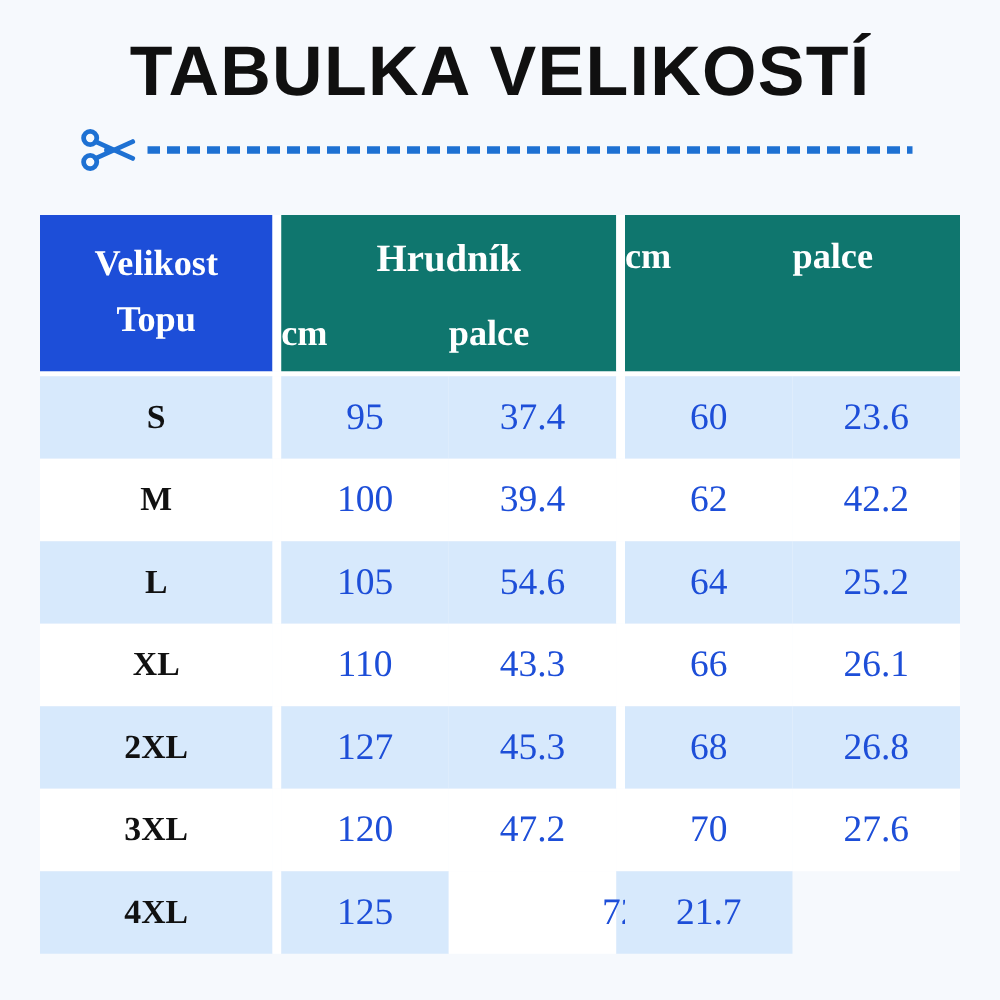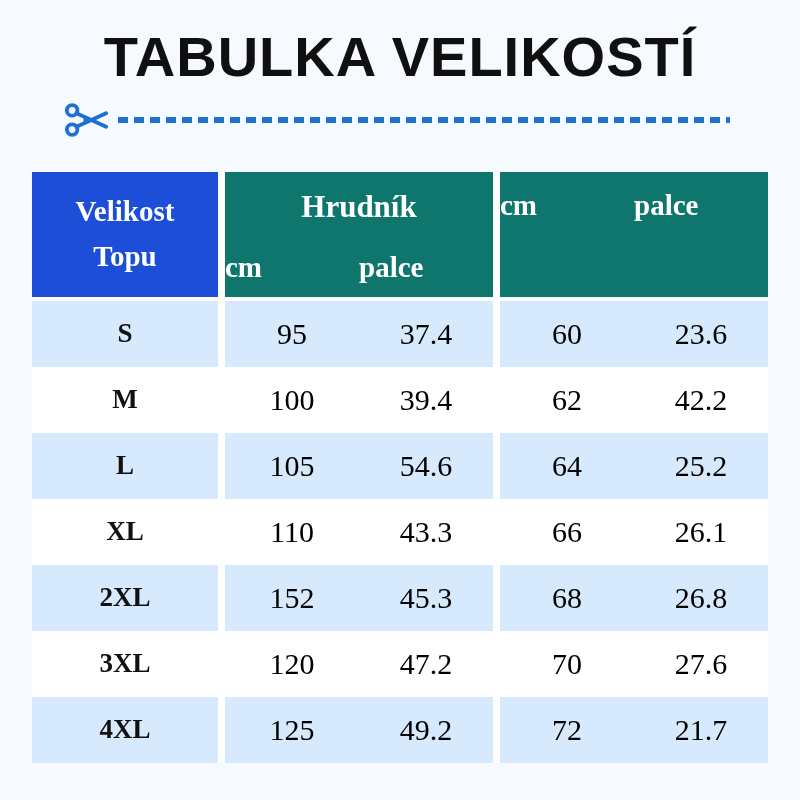--- a/index.html
+++ b/index.html
@@ -68,21 +68,21 @@
 
   .trow {
     display: grid;
     grid-template-columns: 186px 7px 134px 134px 7px 134px 134px;
     height: 66px;
     align-items: stretch;
   }
   .trow .cell {
     display: flex; align-items: center; justify-content: center;
     font-size: 30px;
-    color: #000000;
+    color: #1d4ed8;
   }
   .trow .cell.size { font-weight: 700; font-size: 27px; color: #111111; }
   .trow.odd  .cell { background: #d7e9fc; }
   .trow.even .cell { background: #ffffff; }
   .trow .gutter { background: #ffffff; }
 </style>
 </head>
 <body>
 
 <div class="page">
@@ -164,41 +164,40 @@
       <div class="cell">110</div>
       <div class="cell">43.3</div>
       <div class="gutter"></div>
       <div class="cell">66</div>
       <div class="cell">26.1</div>
     </div>
 
     <div class="trow odd">
       <div class="cell size">2XL</div>
       <div class="gutter"></div>
-      <div class="cell">152</div>
+      <div class="cell">127</div>
       <div class="cell">45.3</div>
       <div class="gutter"></div>
       <div class="cell">68</div>
       <div class="cell">26.8</div>
     </div>
 
     <div class="trow even">
       <div class="cell size">3XL</div>
       <div class="gutter"></div>
       <div class="cell">120</div>
       <div class="cell">47.2</div>
       <div class="gutter"></div>
       <div class="cell">70</div>
       <div class="cell">27.6</div>
     </div>
 
     <div class="trow odd">
       <div class="cell size">4XL</div>
       <div class="gutter"></div>
       <div class="cell">125</div>
-      <div class="cell">49.2</div>
       <div class="gutter"></div>
       <div class="cell">72</div>
       <div class="cell">21.7</div>
     </div>
 
   </div>
 </div>
 
 </body></html>

